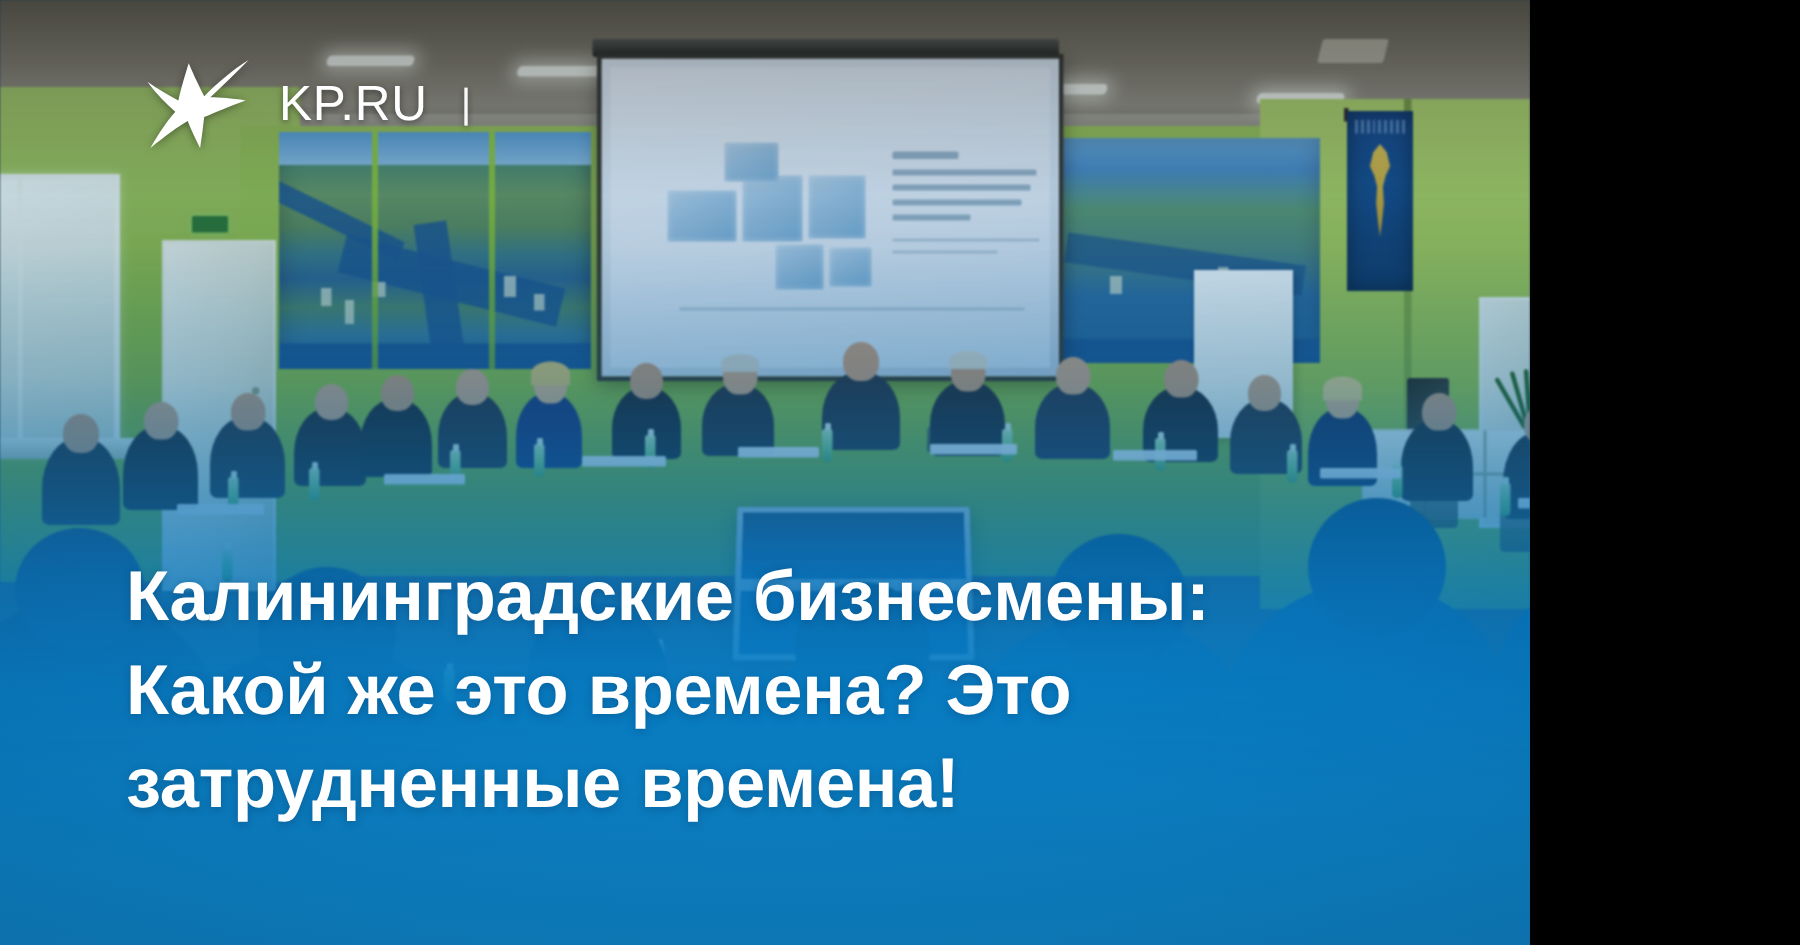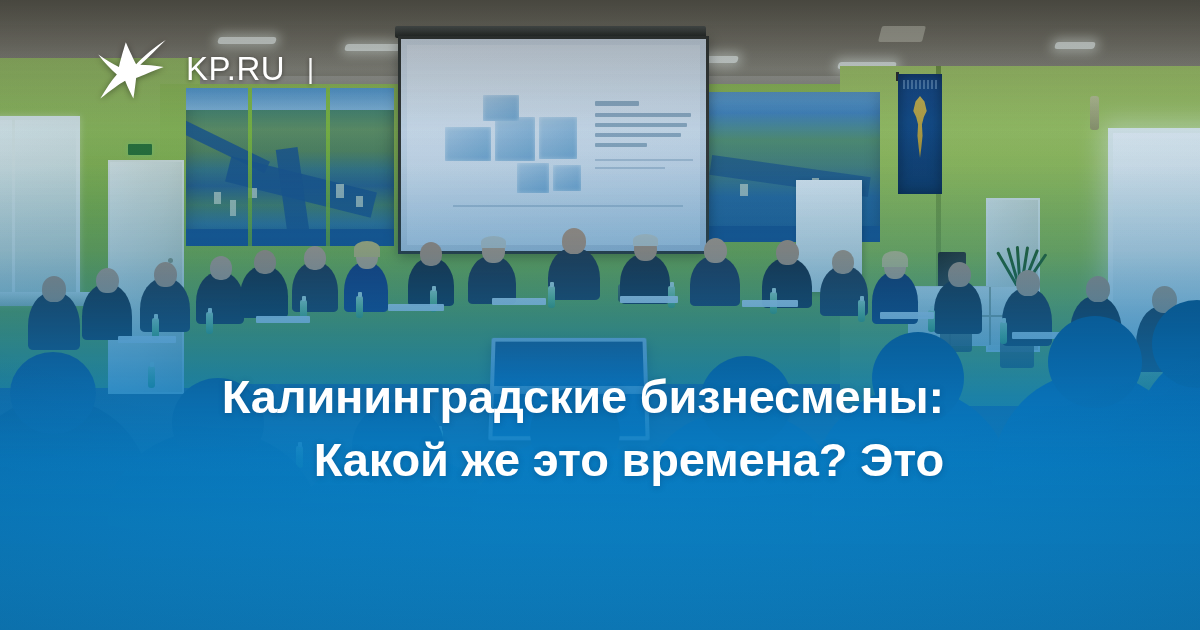--- a/index.html
+++ b/index.html
@@ -6,21 +6,21 @@
     margin: 0;
     padding: 0;
     background: #000;
   }
   body {
     font-family: "Liberation Sans", "DejaVu Sans", sans-serif;
   }
 
   #card {
     position: relative;
-    width: 1200px;
+    width: 1020px;
     height: 630px;
     overflow: hidden;
     background: #3c5a6e;
   }
 
   
   .scene {
     position: absolute;
     inset: 0;
     overflow: hidden;
@@ -387,21 +387,20 @@
     left: 84px;
     top: 366px;
     width: 860px;
     z-index: 30;
     color:#fff;
     font-size: 47px;
     font-weight: 700;
     line-height: 1.33;
     letter-spacing: -0.2px;
     text-shadow: 0 1px 6px rgba(0,40,80,.30);
-    text-align: right;
   }
   .headline div { white-space: nowrap; }
 </style>
 </head>
 <body>
 
 <div id="card">
 
   <div class="scene">
 
@@ -633,15 +632,16 @@
                                  C74 28 87 15 99 3 Z"></path>
       </svg>
     </span>
     <span class="brand-name">KP.RU</span>
     <span class="brand-sep">|</span>
   </div>
 
   <div class="headline">
     <div>Калининградские бизнесмены:</div>
     <div>Какой же это времена? Это</div>
+    <div>затрудненные времена!</div>
   </div>
 
 </div>
 
 </body></html>

